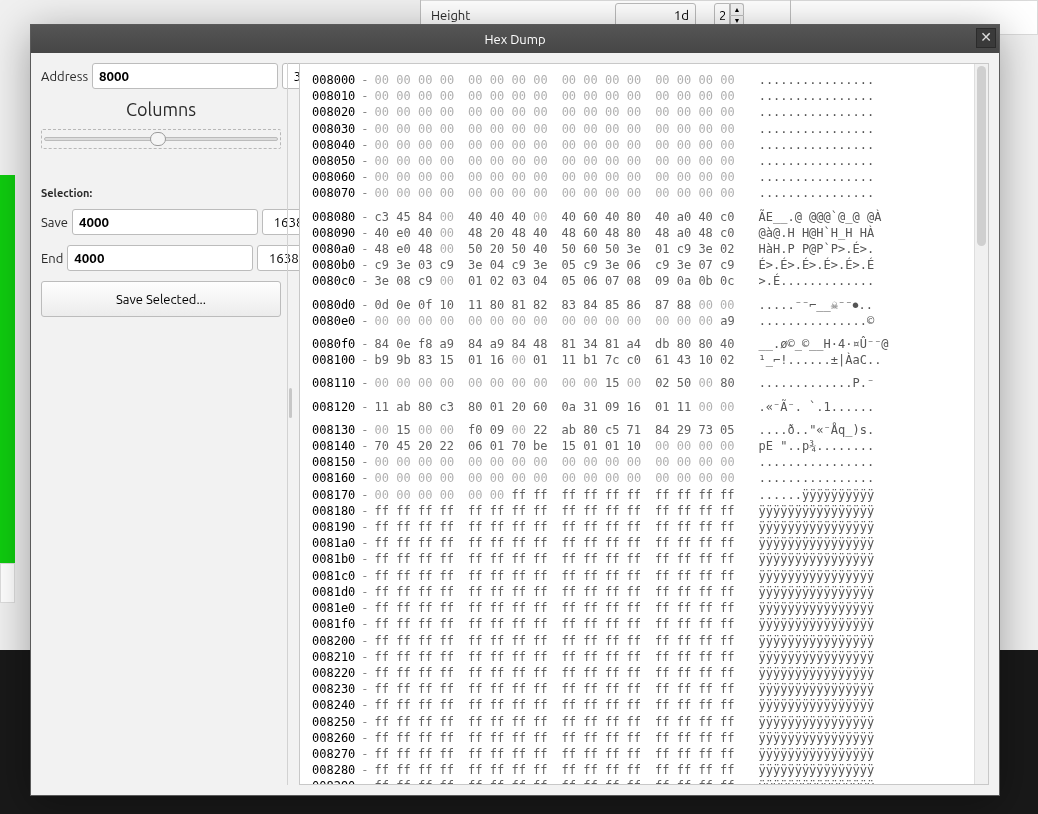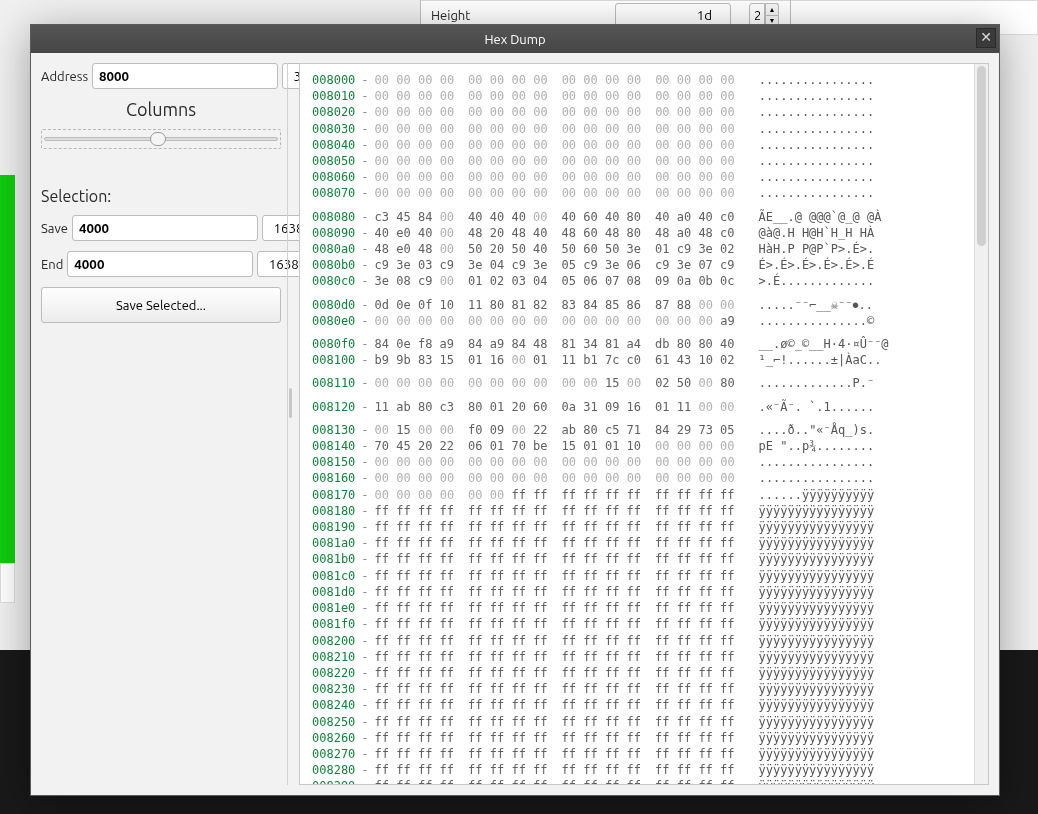--- a/index.html
+++ b/index.html
@@ -15,21 +15,21 @@
 }
 .bg-strip-green { position:absolute; left:0; top:175px; width:15px; height:388px; background:#0fcc0f; }
 .bg-strip-white { position:absolute; left:0; top:563px; width:15px; height:40px; background:#fff; border:1px solid #ddd;}
 .bg-strip-dark { position:absolute; left:0; top:650px; width:1038px; height:164px; background:#191919;}
 .bg-bar-right { position:absolute; right:0; left:420px; top:0; height:35px; background:#fff; border:1px solid #dadada;}
 .bg-vert { position:absolute; left:420px; top:0; width:1px; height:50px; background:#bfbfbf;}
 .bg-vert2{ position:absolute; left:790px; top:0; width:1px; height:50px; background:#bfbfbf;}
 
 .top-row { position:absolute; left:425px; top:3px; display:flex; align-items:center; gap:12px; }
 .top-row .tlabel { width:178px; padding:4px 6px; font-size:13px;}
-.top-row input.hex { width:116px; height:24px; border:1px solid #bcbcbc; border-radius:3px; padding:2px 18px; text-align:right; font-family:inherit;}
+.top-row input.hex { width:81px; height:24px; border:1px solid #bcbcbc; border-radius:3px; padding:2px 6px; text-align:right; font-family:inherit;}
 .top-row .spin { margin-left:6px; display:flex; }
 .sp-val{ width:16px; height:24px; border:1px solid #bcbcbc; border-left:1px solid #bcbcbc; border-radius:3px 0 0 3px; text-align:right; padding:2px 4px; font-family:inherit;}
 .sp-btns{ display:flex; flex-direction:column; }
 .sp-btns button{ width:14px; height:12px; border:1px solid #bcbcbc; background:#f6f6f6; font-size:7px; line-height:6px; padding:0; cursor:pointer;}
 .sp-btns button:first-child{border-radius:0 3px 0 0; border-bottom:none;}
 .sp-btns button:last-child{border-radius:0 0 3px 0;}
 
 .dialog {
   position: absolute;
   left: 30px; top: 24px;
@@ -56,28 +56,28 @@
 .left-pane { width:240px; display:flex; flex-direction:column; gap:10px; }
 .row { display:flex; align-items:center; gap:4px; }
 .row label { width:52px; font-size:13px; }
 .row input[type=text] { flex:1; height:26px; border:1px solid #bcbcbc; border-radius:3px; padding:2px 6px; font-family:inherit;font-weight:bold; }
 .row .dec { width:54px; height:26px; border:1px solid #bcbcbc; border-radius:3px 0 0 3px; padding:2px 4px; text-align:right; font-family:inherit;}
 .col-title{ text-align:center; font-size:18px; }
 .slider-wrap{ padding:2px; border:1px dashed #b8b8b8; border-radius:2px; height:20px; display:flex; align-items:center;}
 input[type=range]{ -webkit-appearance:none; width:100%; height:6px; background:transparent; }
 input[type=range]::-webkit-slider-runnable-track{ height:4px; background:#ddd; border:1px solid #bbb; border-radius:2px;}
 input[type=range]::-webkit-slider-thumb{ -webkit-appearance:none; width:16px; height:14px; background:#f5f5f5; border:1px solid #9a9a9a; border-radius:7px; margin-top:-6px; cursor:pointer;}
-.section-label{ font-weight:normal; font-size:16px;}
+.section-label{ font-weight:bold; font-size:11px;}
 .save-btn{ height:36px; border:1px solid #bcbcbc; border-radius:3px; background:linear-gradient(#fefefe,#ececec); cursor:pointer; font-family:inherit; font-size:13px;}
 .splitter{ width:6px; background:transparent; border-left:1px solid #d2d2d2; cursor:col-resize; position:relative;}
 .splitter::after{content:""; position:absolute; left:1px; top:45%; width:3px; height:30px; background:#c7c7c7; border-radius:2px;}
 .hex-pane { flex:1; border:1px solid #c8c8c8; background:#fff; position:relative; display:flex;}
 .hex-content{ flex:1; padding:8px 8px 8px 12px; overflow:hidden; font-family:"DejaVu Sans Mono","Courier New",monospace; font-size:12px; line-height:16.2px; color:#5a5a5a; white-space:pre; }
 .hex-line { display:flex; gap:0;}
-.addr{ color:#15803d; }
+.addr{ color:#000000; }
 .dash{ color:#888; margin:0 6px;}
 .bytes{ color:#606060; }
 .bg1{ } .bg2{ margin-left:14px;} .bg3{margin-left:14px;} .bg4{margin-left:14px;}
 .ascii{ margin-left:24px; color:#555; }
 .zero{ color:#b0b0b0; }
 .breakline{ height:7px; }
 .vscroll{ width:14px; background:#f0f0f0; border-left:1px solid #dedede; position:relative;}
 .vscroll .thumb{ position:absolute; left:2px; right:2px; top:2px; height:180px; background:#cfcfcf; border-radius:5px;}
 </style>
 </head>

